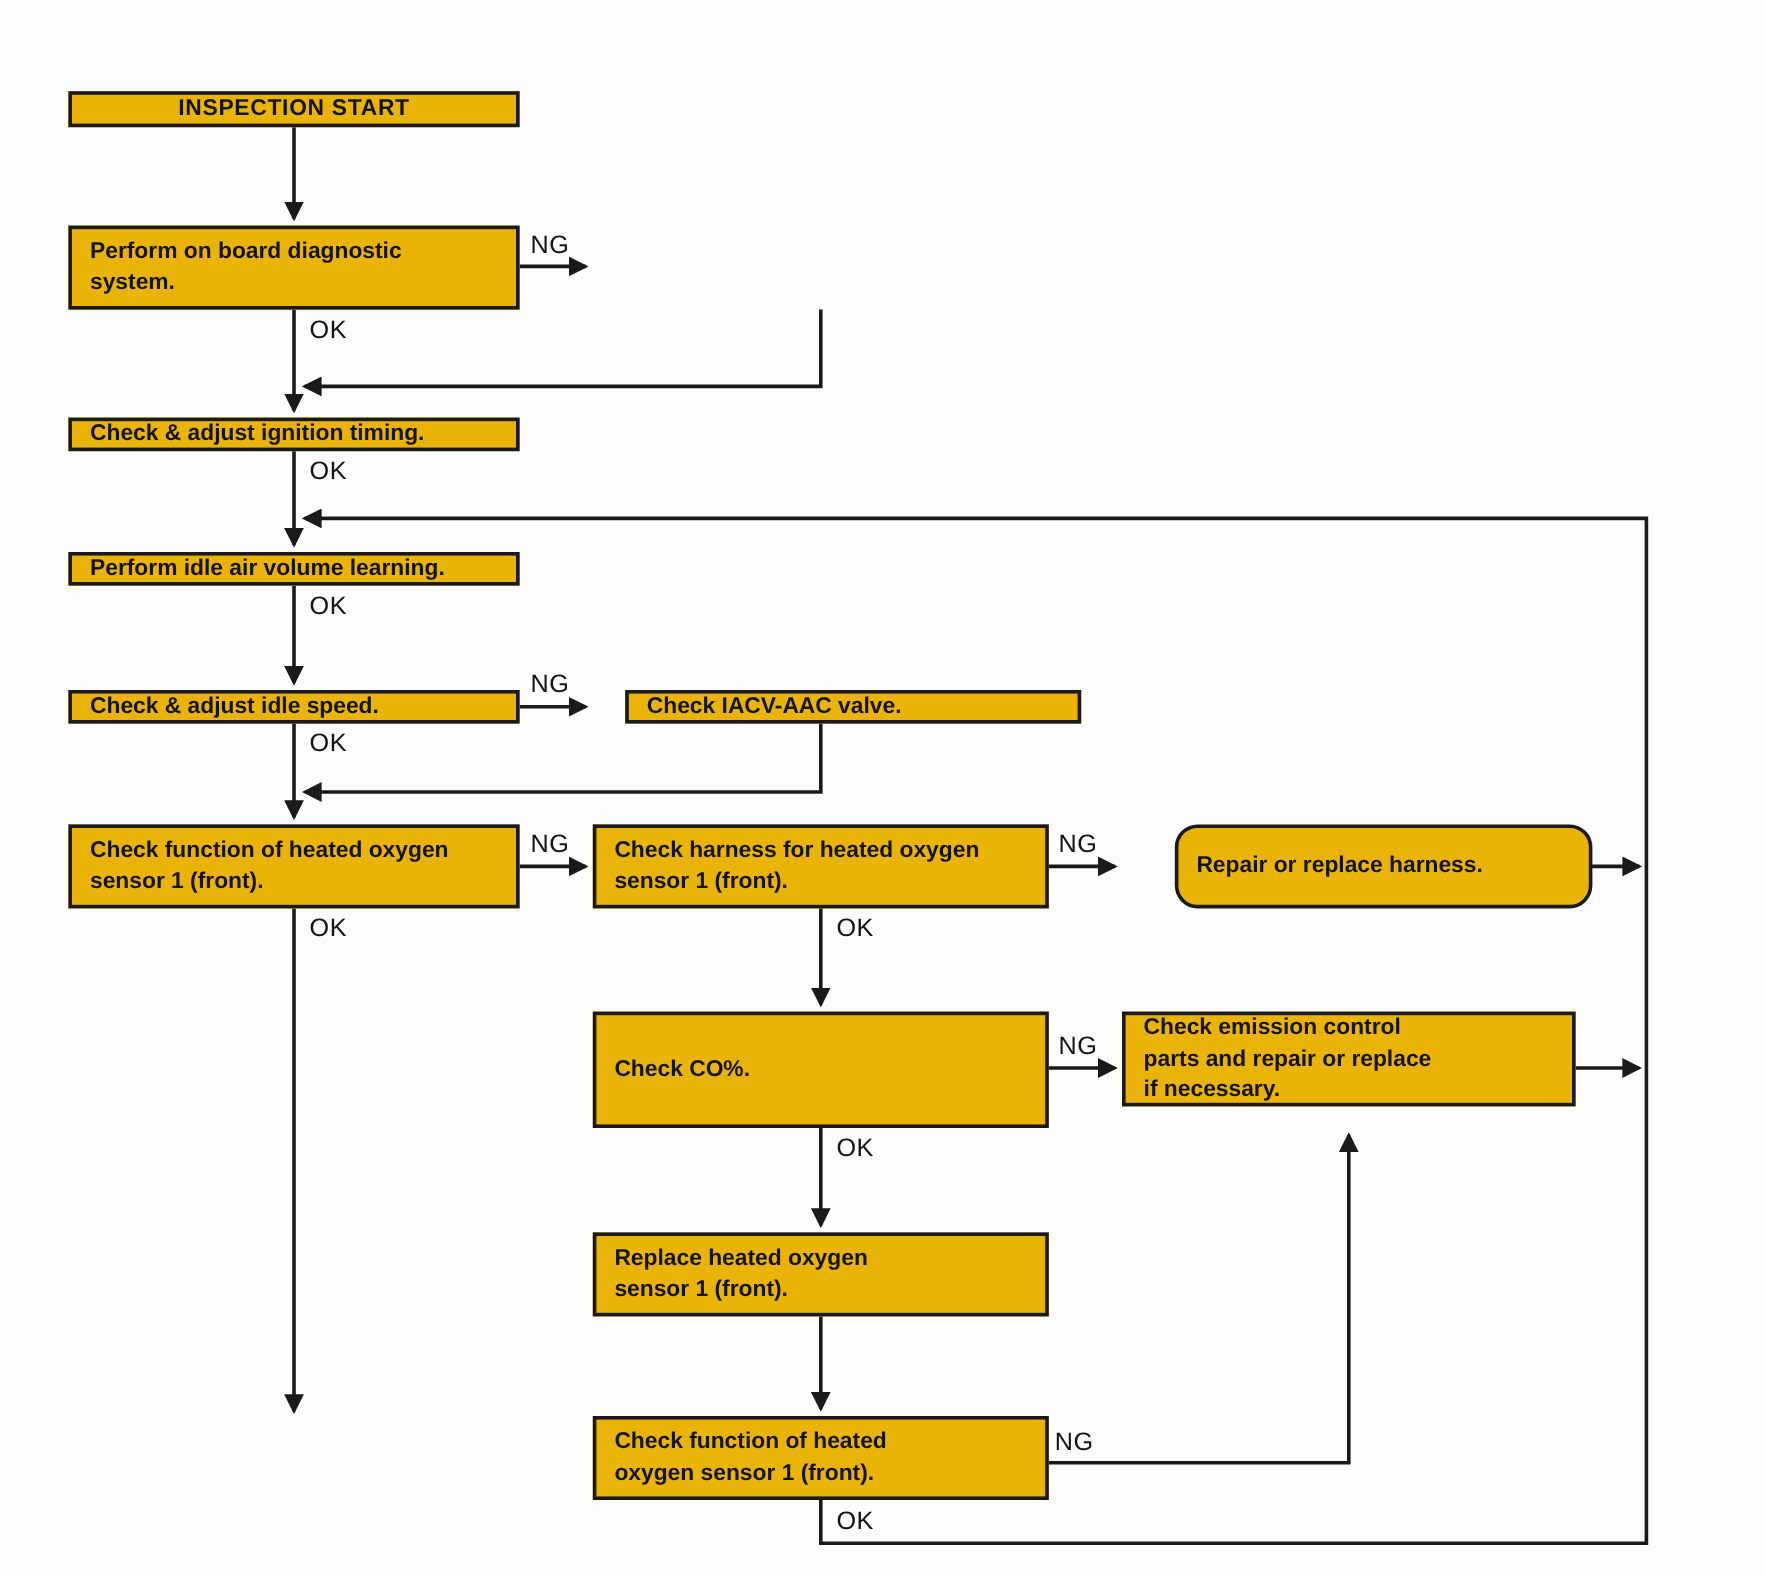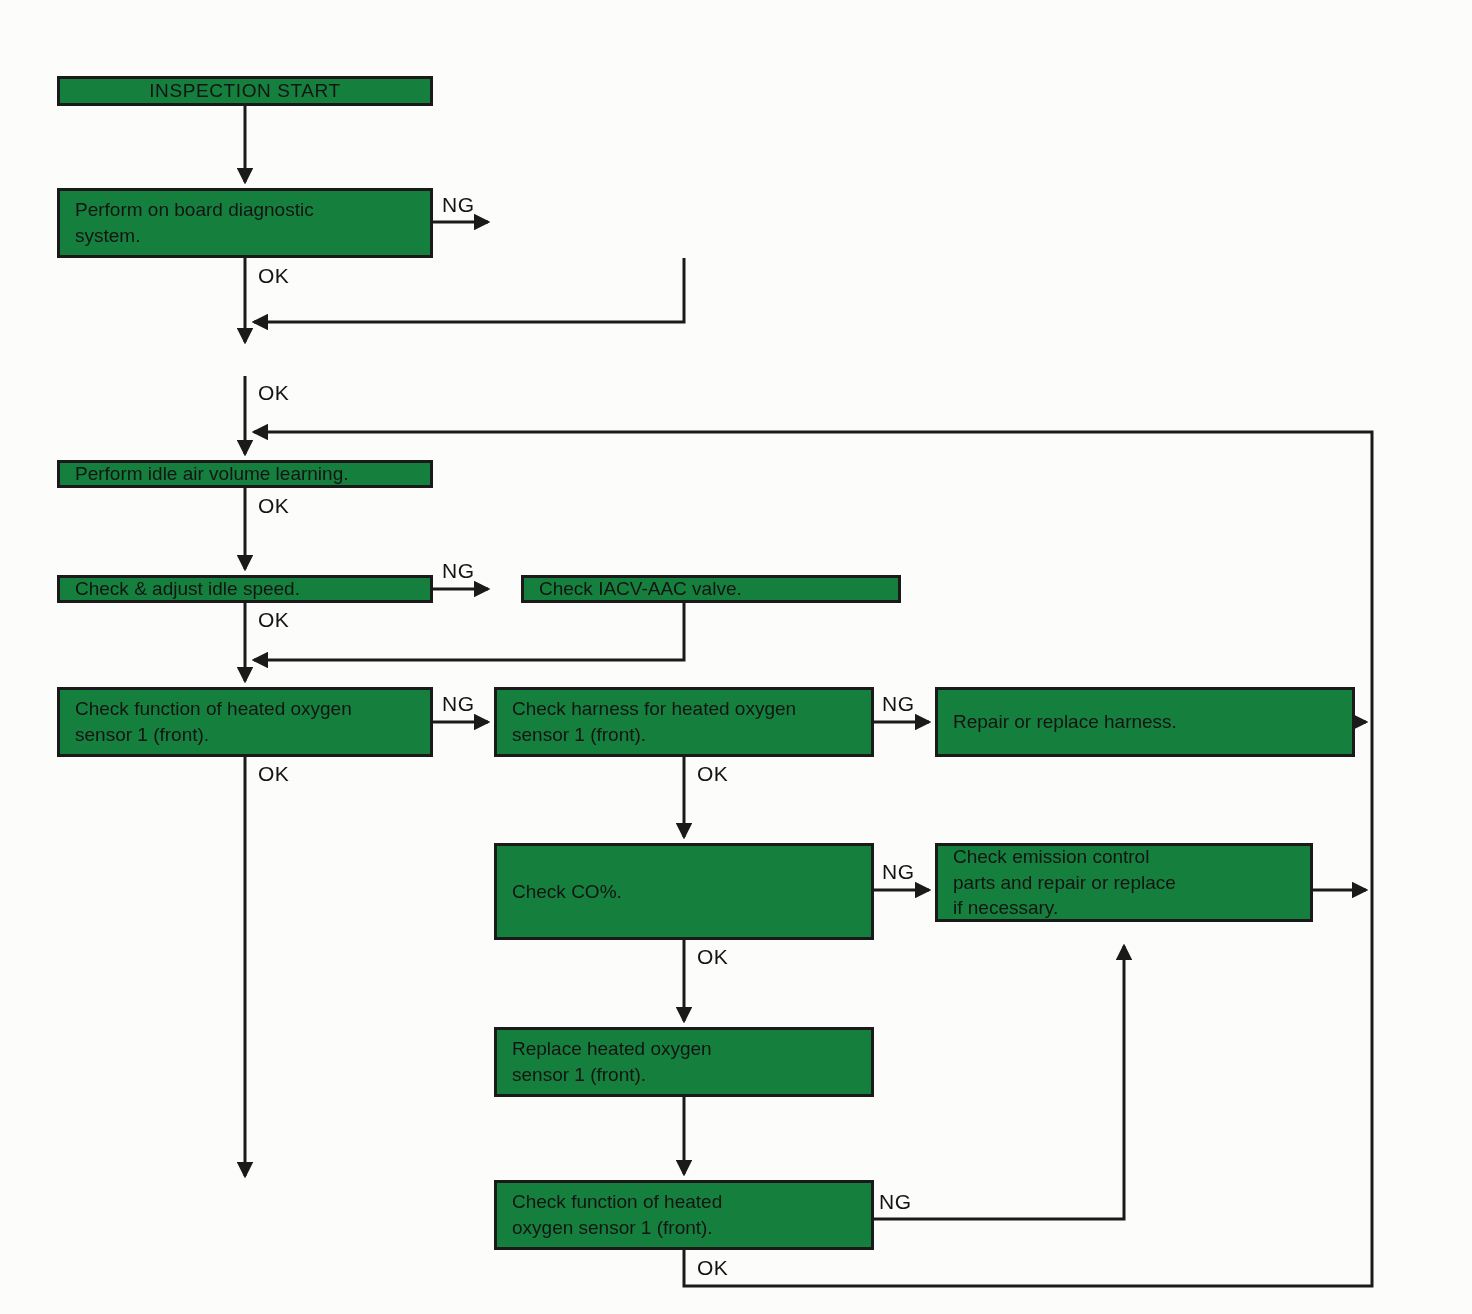--- a/index.html
+++ b/index.html
@@ -20,28 +20,29 @@
     position: absolute;
     left: 0;
     top: 0;
     width: 1472px;
     height: 1314px;
   }
   .node {
     position: absolute;
     box-sizing: border-box;
     border: 3px solid #1a1a1a;
-    background: #15803d;
+    background: #eab308;
     display: flex;
     align-items: center;
     padding: 0 15px;
     font-size: 19px;
     line-height: 1.35;
     white-space: pre-line;
     color: #141414;
+    font-weight: bold;
   }
   .node.terminal {
     justify-content: center;
     text-align: center;
     padding: 0 6px;
     letter-spacing: 0.6px;
   }
   .edge-label {
     position: absolute;
     font-size: 21px;
@@ -84,34 +85,35 @@
       <path d="M684 1250 L684 1286 L1372 1286 L1372 432 L254 432" marker-end="url(#arr)"></path>
     </g>
   </svg>
 
   <div class="node terminal" style="left:57px; top:76px; width:376px; height:30px;">INSPECTION START</div>
 
   <div class="node" style="left:57px; top:188px; width:376px; height:70px;">Perform on board diagnostic
 system.</div>
 
 
+  <div class="node" style="left:57px; top:348px; width:376px; height:28px;">Check &amp; adjust ignition timing.</div>
 
   <div class="node" style="left:57px; top:460px; width:376px; height:28px;">Perform idle air volume learning.</div>
 
   <div class="node" style="left:57px; top:575px; width:376px; height:28px;">Check &amp; adjust idle speed.</div>
 
   <div class="node" style="left:494px; top:575px; width:380px; height:28px;margin-left:27px;">Check IACV-AAC valve.</div>
 
   <div class="node" style="left:57px; top:687px; width:376px; height:70px;">Check function of heated oxygen
 sensor 1 (front).</div>
 
   <div class="node" style="left:494px; top:687px; width:380px; height:70px;">Check harness for heated oxygen
 sensor 1 (front).</div>
 
-  <div class="node" style="left:935px; top:687px; width:420px; height:70px;">Repair or replace harness.</div>
+  <div class="node" style="left:979px; top:687px; width:348px; height:70px;border-radius:19px;">Repair or replace harness.</div>
 
   <div class="node" style="left:494px; top:843px; width:380px; height:97px;">Check CO%.</div>
 
   <div class="node" style="left:935px; top:843px; width:378px; height:79px;">Check emission control
 parts and repair or replace
 if necessary.</div>
 
   <div class="node" style="left:494px; top:1027px; width:380px; height:70px;">Replace heated oxygen
 sensor 1 (front).</div>
 

